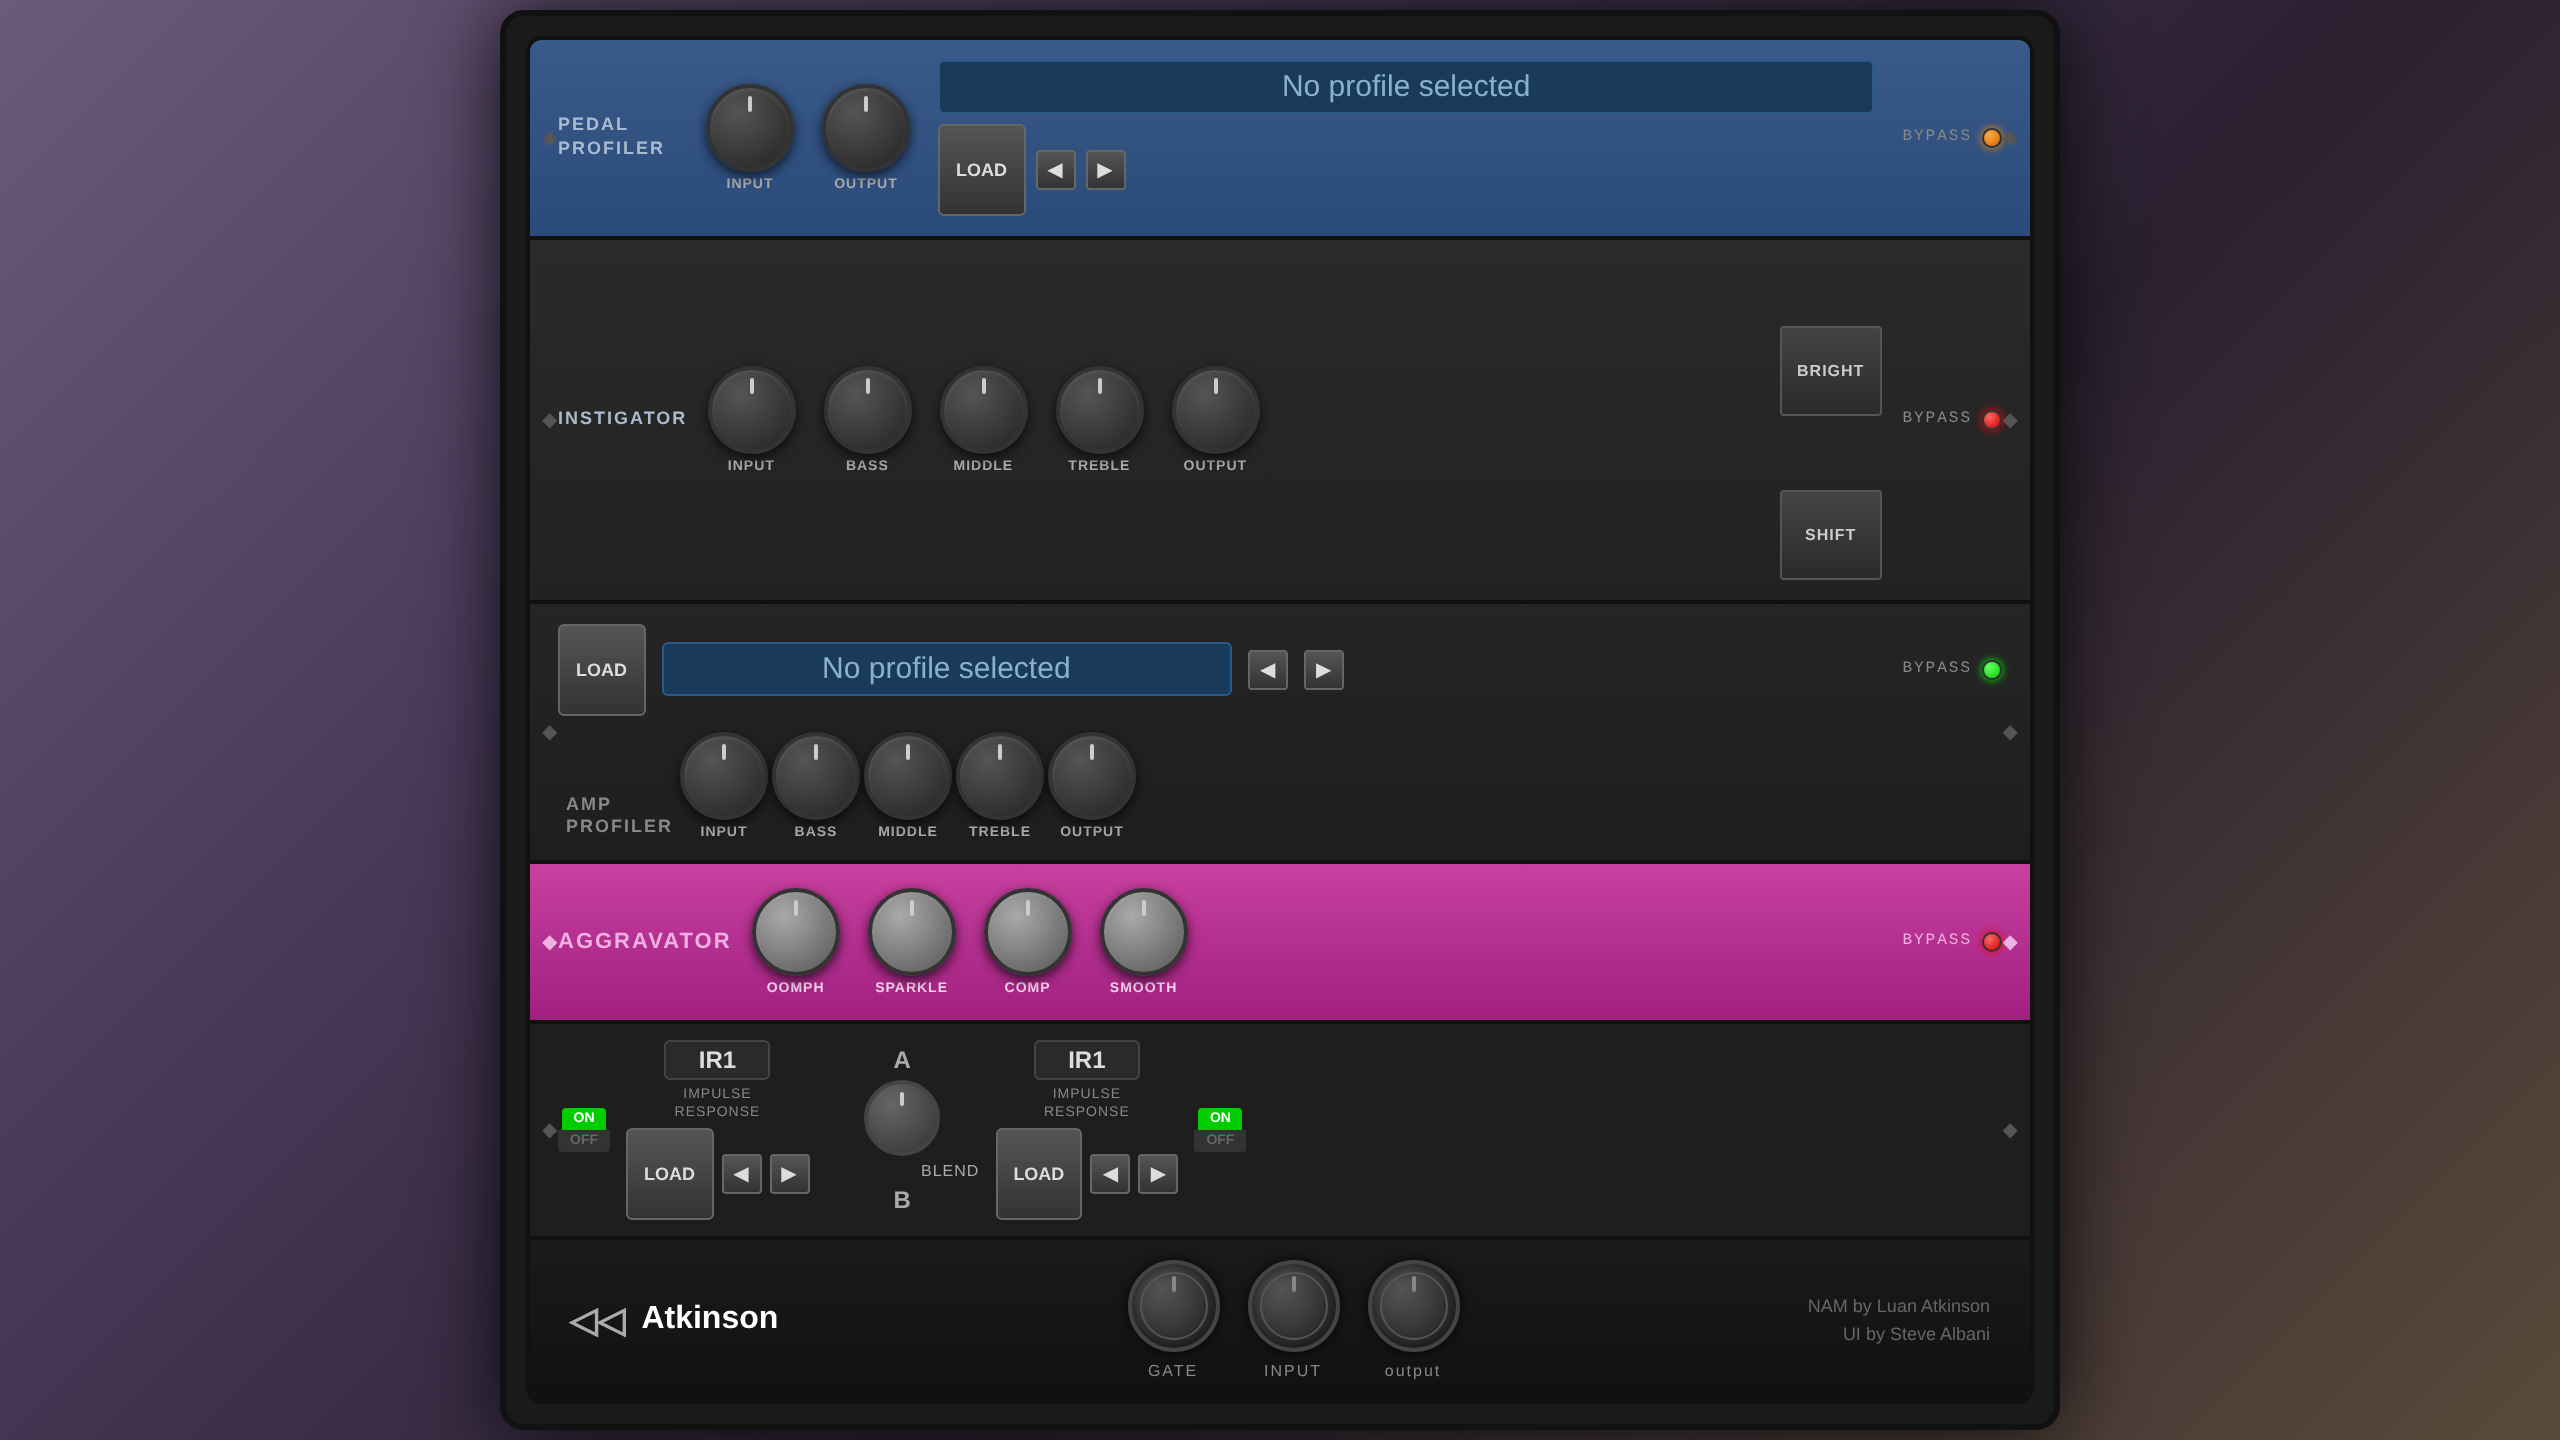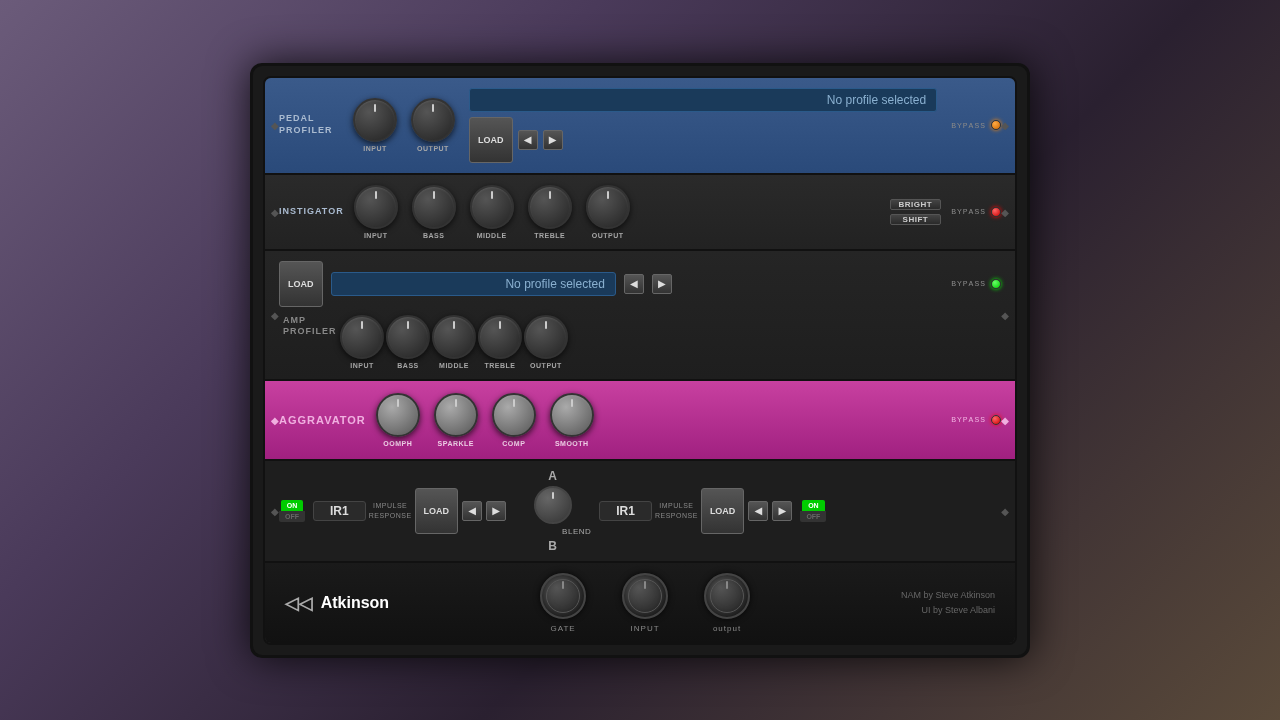--- a/index.html
+++ b/index.html
@@ -96,22 +96,22 @@
       flex-direction: column;
       gap: 5px;
     }
 
     .profile-display {
       background: #1a3a5a;
       border: 1px solid #2a5a8a;
       border-radius: 3px;
       padding: 4px 10px;
       color: #8ab0d0;
-      font-size: 12px;
-      text-align: right;
+      font-size: 15px;
+      text-align: center;
     }
 
     .profile-controls {
       display: flex;
       align-items: center;
       gap: 5px;
     }
 
     .load-btn {
       background: linear-gradient(180deg, #555, #333);
@@ -183,24 +183,25 @@
       flex-direction: column;
       gap: 4px;
     }
 
     .small-btn {
       background: linear-gradient(180deg, #444, #2a2a2a);
       border: 1px solid #555;
       border-radius: 2px;
       color: #ccc;
       font-size: 8px;
-      padding: 0 8px;
+      padding: 17px 8px;
       cursor: pointer;
       font-weight: bold;
       letter-spacing: 0.5px;
+      margin-top: 33px;
     }
 
     
     .amp-profiler {
       background: linear-gradient(180deg, #252525, #1e1e1e);
       padding: 10px 14px;
       border-bottom: 2px solid #111;
       position: relative;
     }
 
@@ -238,21 +239,21 @@
       background: #1e1e1e;
       padding: 8px 14px;
       display: flex;
       align-items: center;
       gap: 8px;
       border-bottom: 2px solid #111;
     }
 
     .ir-block {
       display: flex;
-      flex-direction: row;
+      flex-direction: column;
       align-items: center;
       gap: 3px;
     }
 
     .ir-label-big {
       color: #ddd;
       font-size: 12px;
       font-weight: bold;
       background: #2a2a2a;
       border: 1px solid #444;
@@ -352,21 +353,21 @@
       font-weight: bold;
     }
 
     .logo-icon {
       color: #aaa;
       font-size: 18px;
     }
 
     .footer-controls {
       display: flex;
-      gap: 36px;
+      gap: 14px;
       align-items: center;
     }
 
     .footer-knob-group {
       display: flex;
       flex-direction: column;
       align-items: center;
       gap: 5px;
     }
 
@@ -532,21 +533,21 @@
         <button class="load-btn">LOAD</button>
         <div class="profile-display" style="flex:1; min-width:200px;">No profile selected</div>
         <button class="nav-btn">◀</button>
         <button class="nav-btn">▶</button>
         <div style="flex:1"></div>
         <div class="bypass-right">
           <span class="bypass-label">BYPASS</span>
           <div class="led led-green"></div>
         </div>
       </div>
-      <div style="display:flex; align-items:flex-start; gap:2px; padding-left:4px;">
+      <div style="display:flex; align-items:flex-end; gap:2px; padding-left:4px;">
         <div class="amp-profiler-section-label">
           <span>AMP</span><br>
           <span>PROFILER</span>
         </div>
         <div class="knob-group">
           <div class="knob"></div>
           <span class="knob-label">INPUT</span>
         </div>
         <div class="knob-group">
           <div class="knob"></div>
@@ -647,19 +648,19 @@
         <div class="footer-knob-group">
           <div class="footer-knob"></div>
           <span class="footer-knob-label">INPUT</span>
         </div>
         <div class="footer-knob-group">
           <div class="footer-knob"></div>
           <span class="footer-knob-label">output</span>
         </div>
       </div>
       <div class="credit-text">
-        <div>NAM by Steve Atkinson</div>
+        <div>NAM by Luan Atkinson</div>
         <div>UI by Steve Albani</div>
       </div>
     </div>
 
   </div>
 </div>
 
 </body></html>

